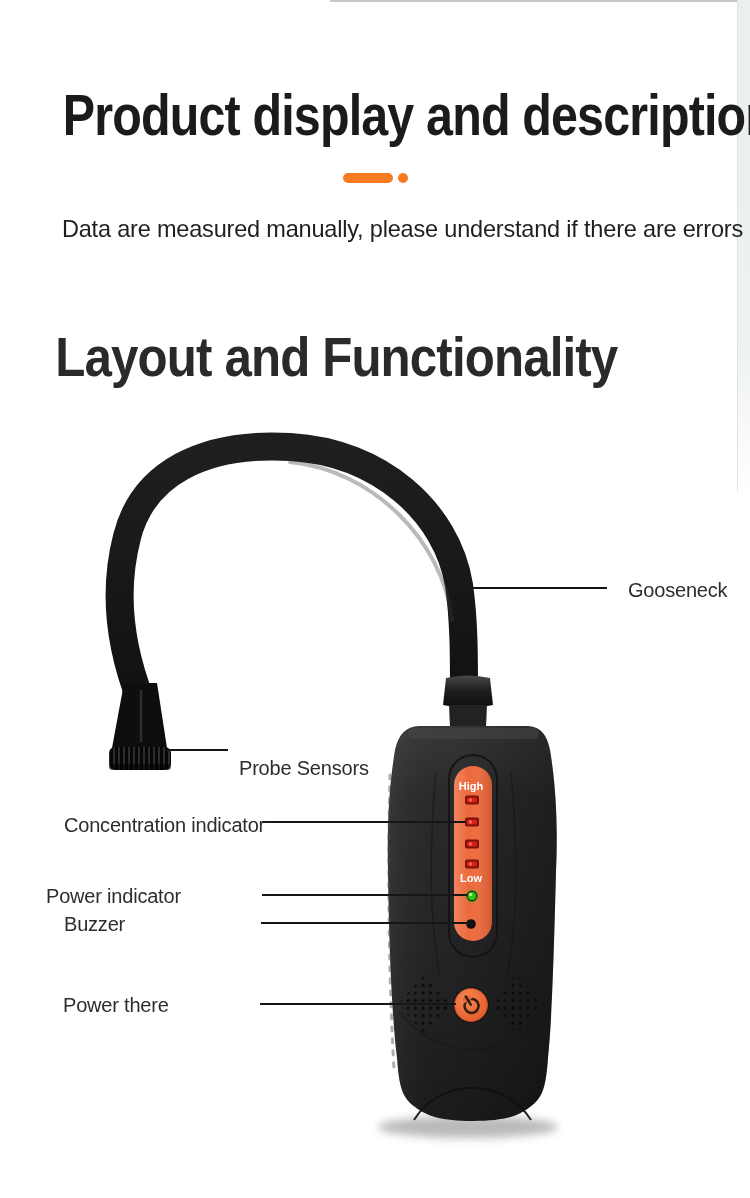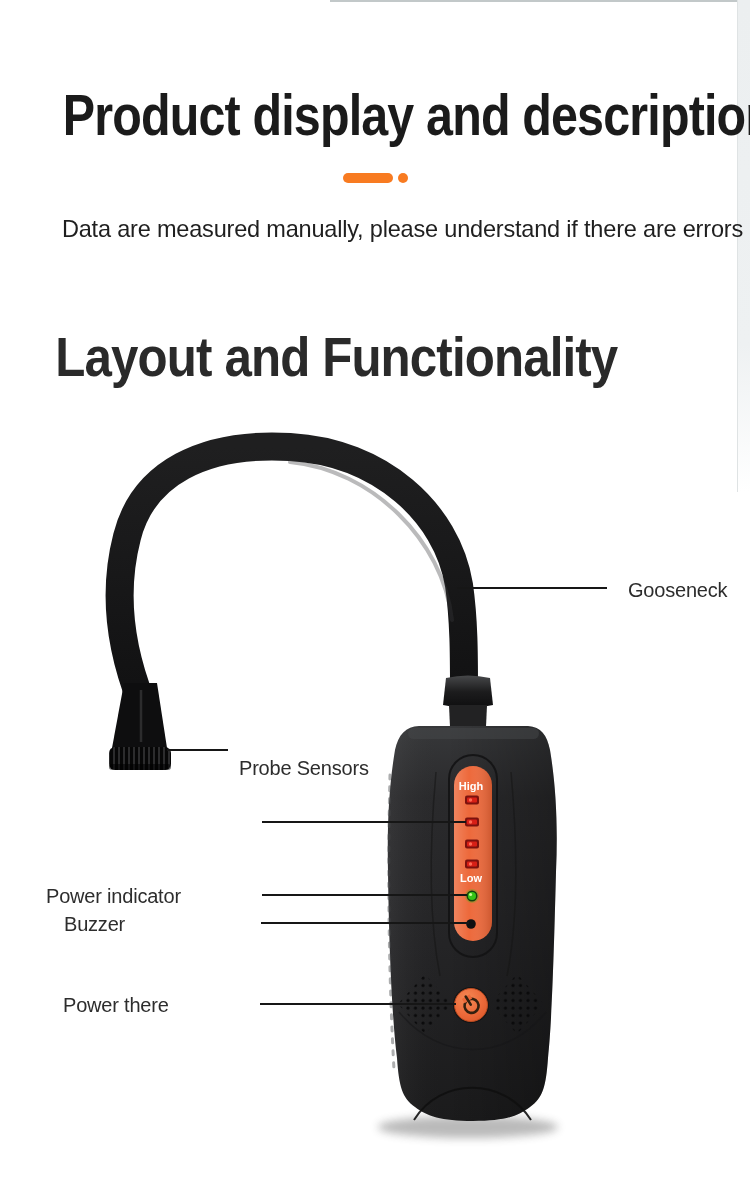--- a/index.html
+++ b/index.html
@@ -184,18 +184,19 @@
 
     <div class="cline" style="left:457px;top:187px;width:150px;"></div>
     <div class="cline" style="left:167px;top:349px;width:61px;"></div>
     <div class="cline" style="left:262px;top:421px;width:204px;"></div>
     <div class="cline" style="left:262px;top:494px;width:205px;"></div>
     <div class="cline" style="left:261px;top:522px;width:208px;"></div>
     <div class="cline" style="left:260px;top:603px;width:196px;"></div>
 
     <div class="callout" style="left:628px;top:190px;">Gooseneck</div>
     <div class="callout" style="left:239px;top:351px;margin-top:17px;">Probe Sensors</div>
+    <div class="callout" style="left:64px;top:425px;">Concentration indicator</div>
     <div class="callout" style="left:46px;top:496px;">Power indicator</div>
     <div class="callout" style="left:64px;top:524px;text-align:center;">Buzzer</div>
     <div class="callout" style="left:63px;top:605px;">Power there</div>
   </div>
 
 </div>
 
 </body></html>

